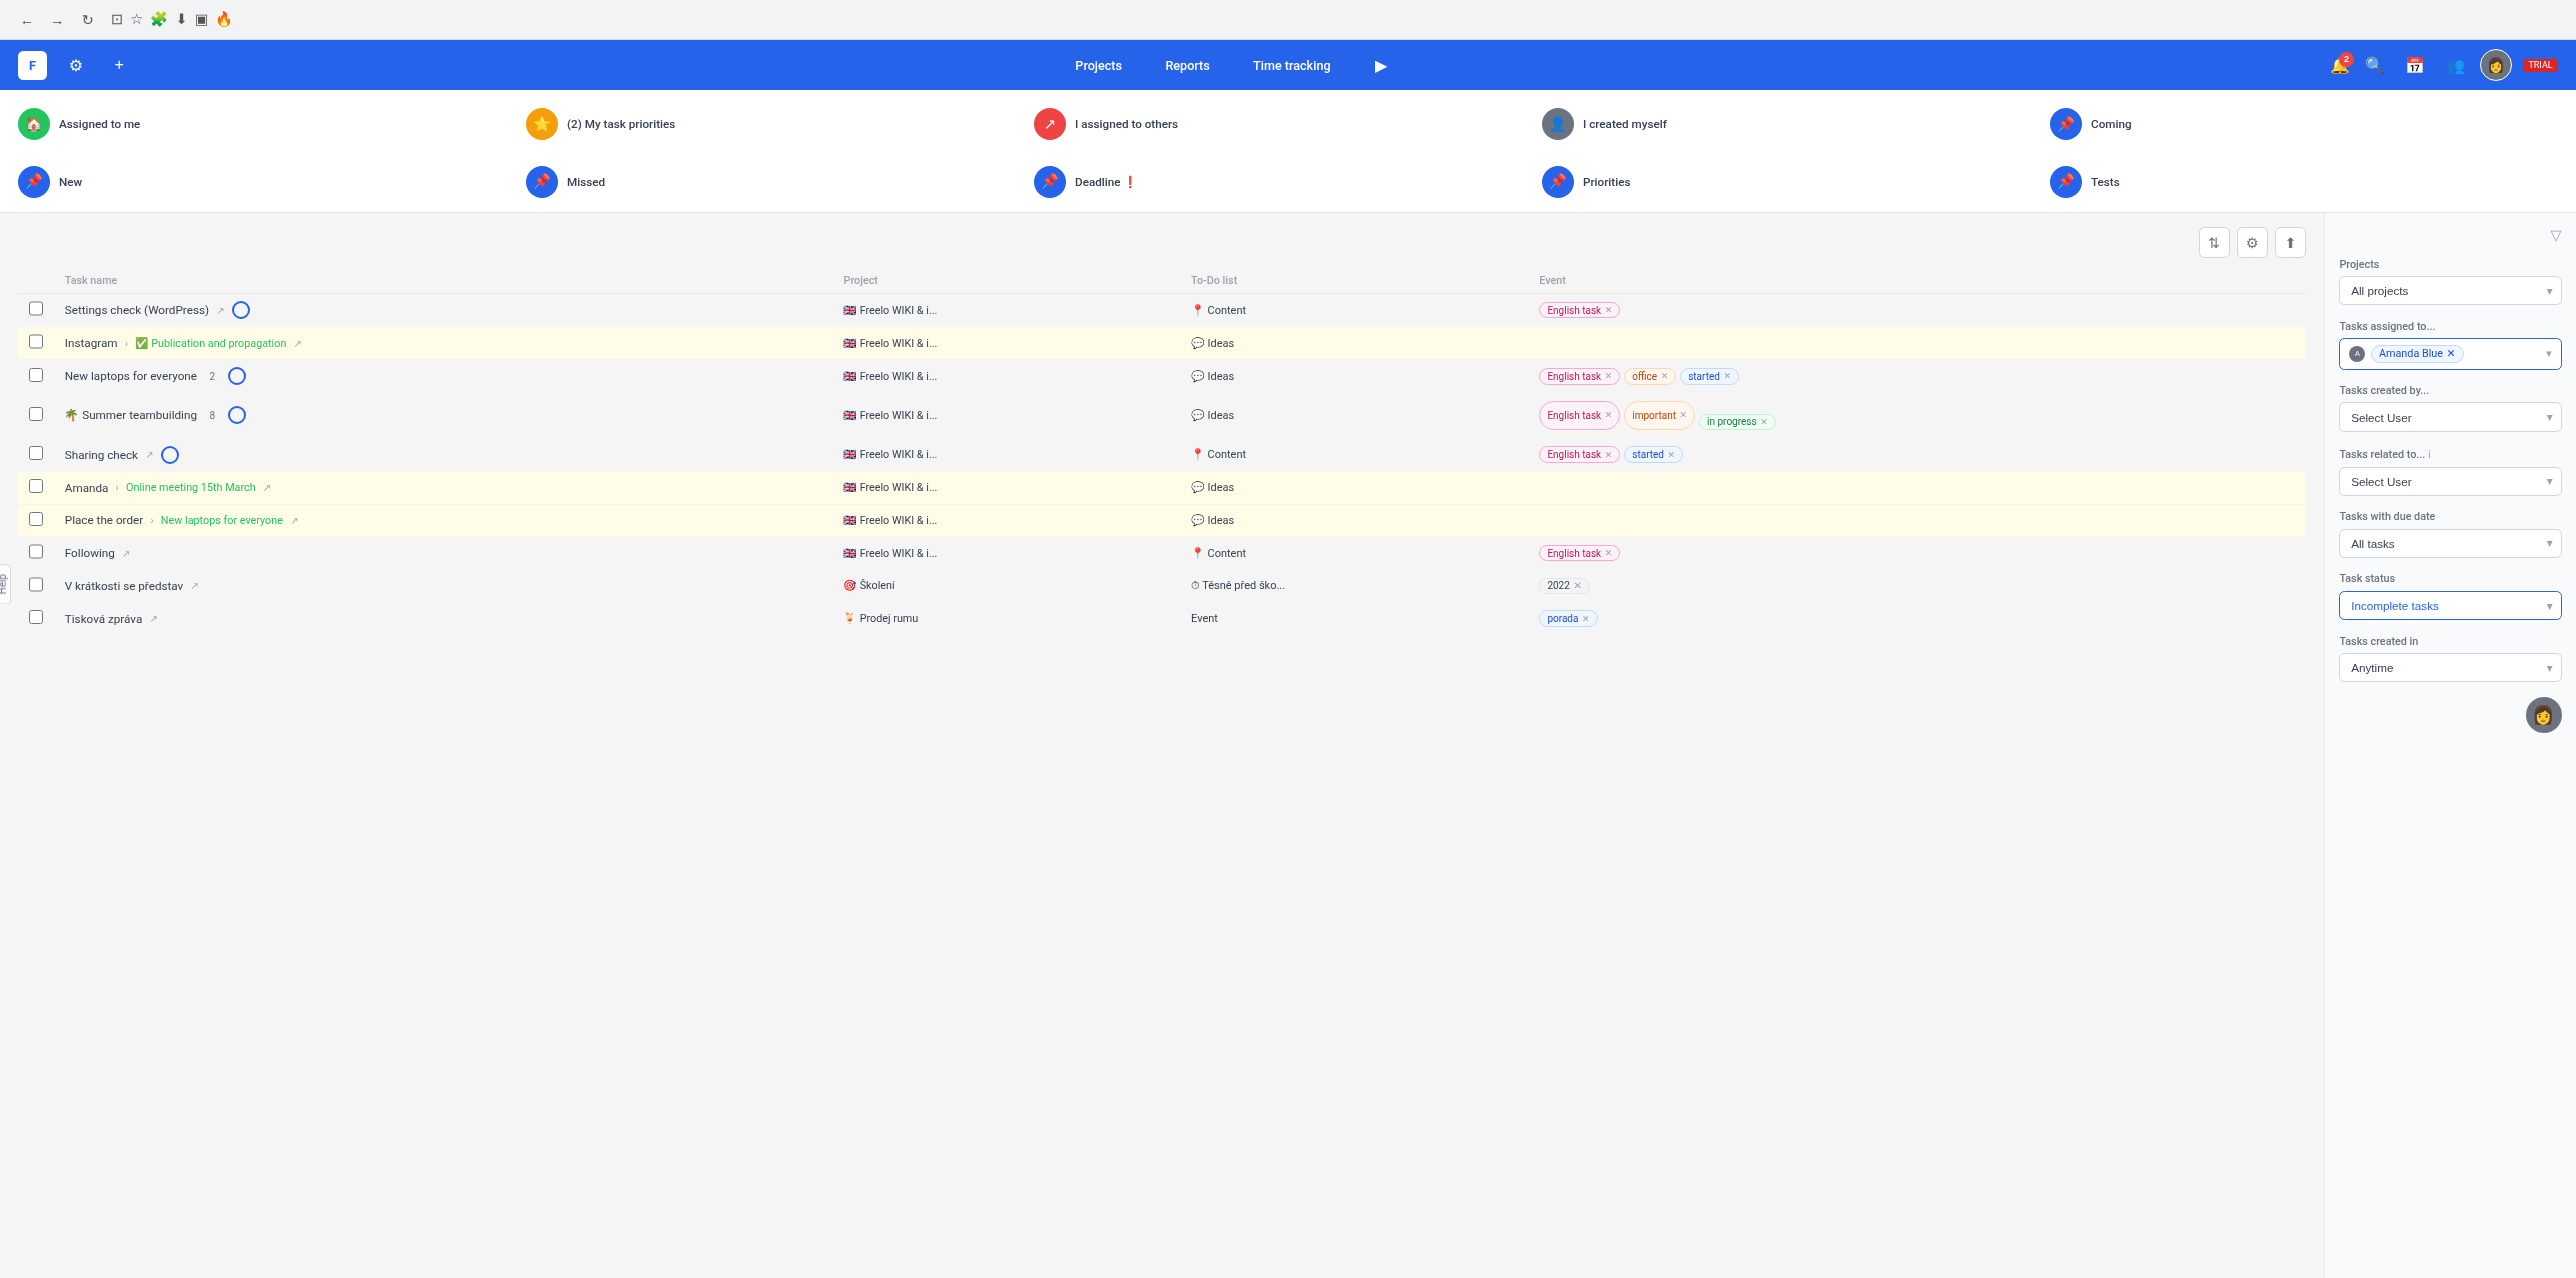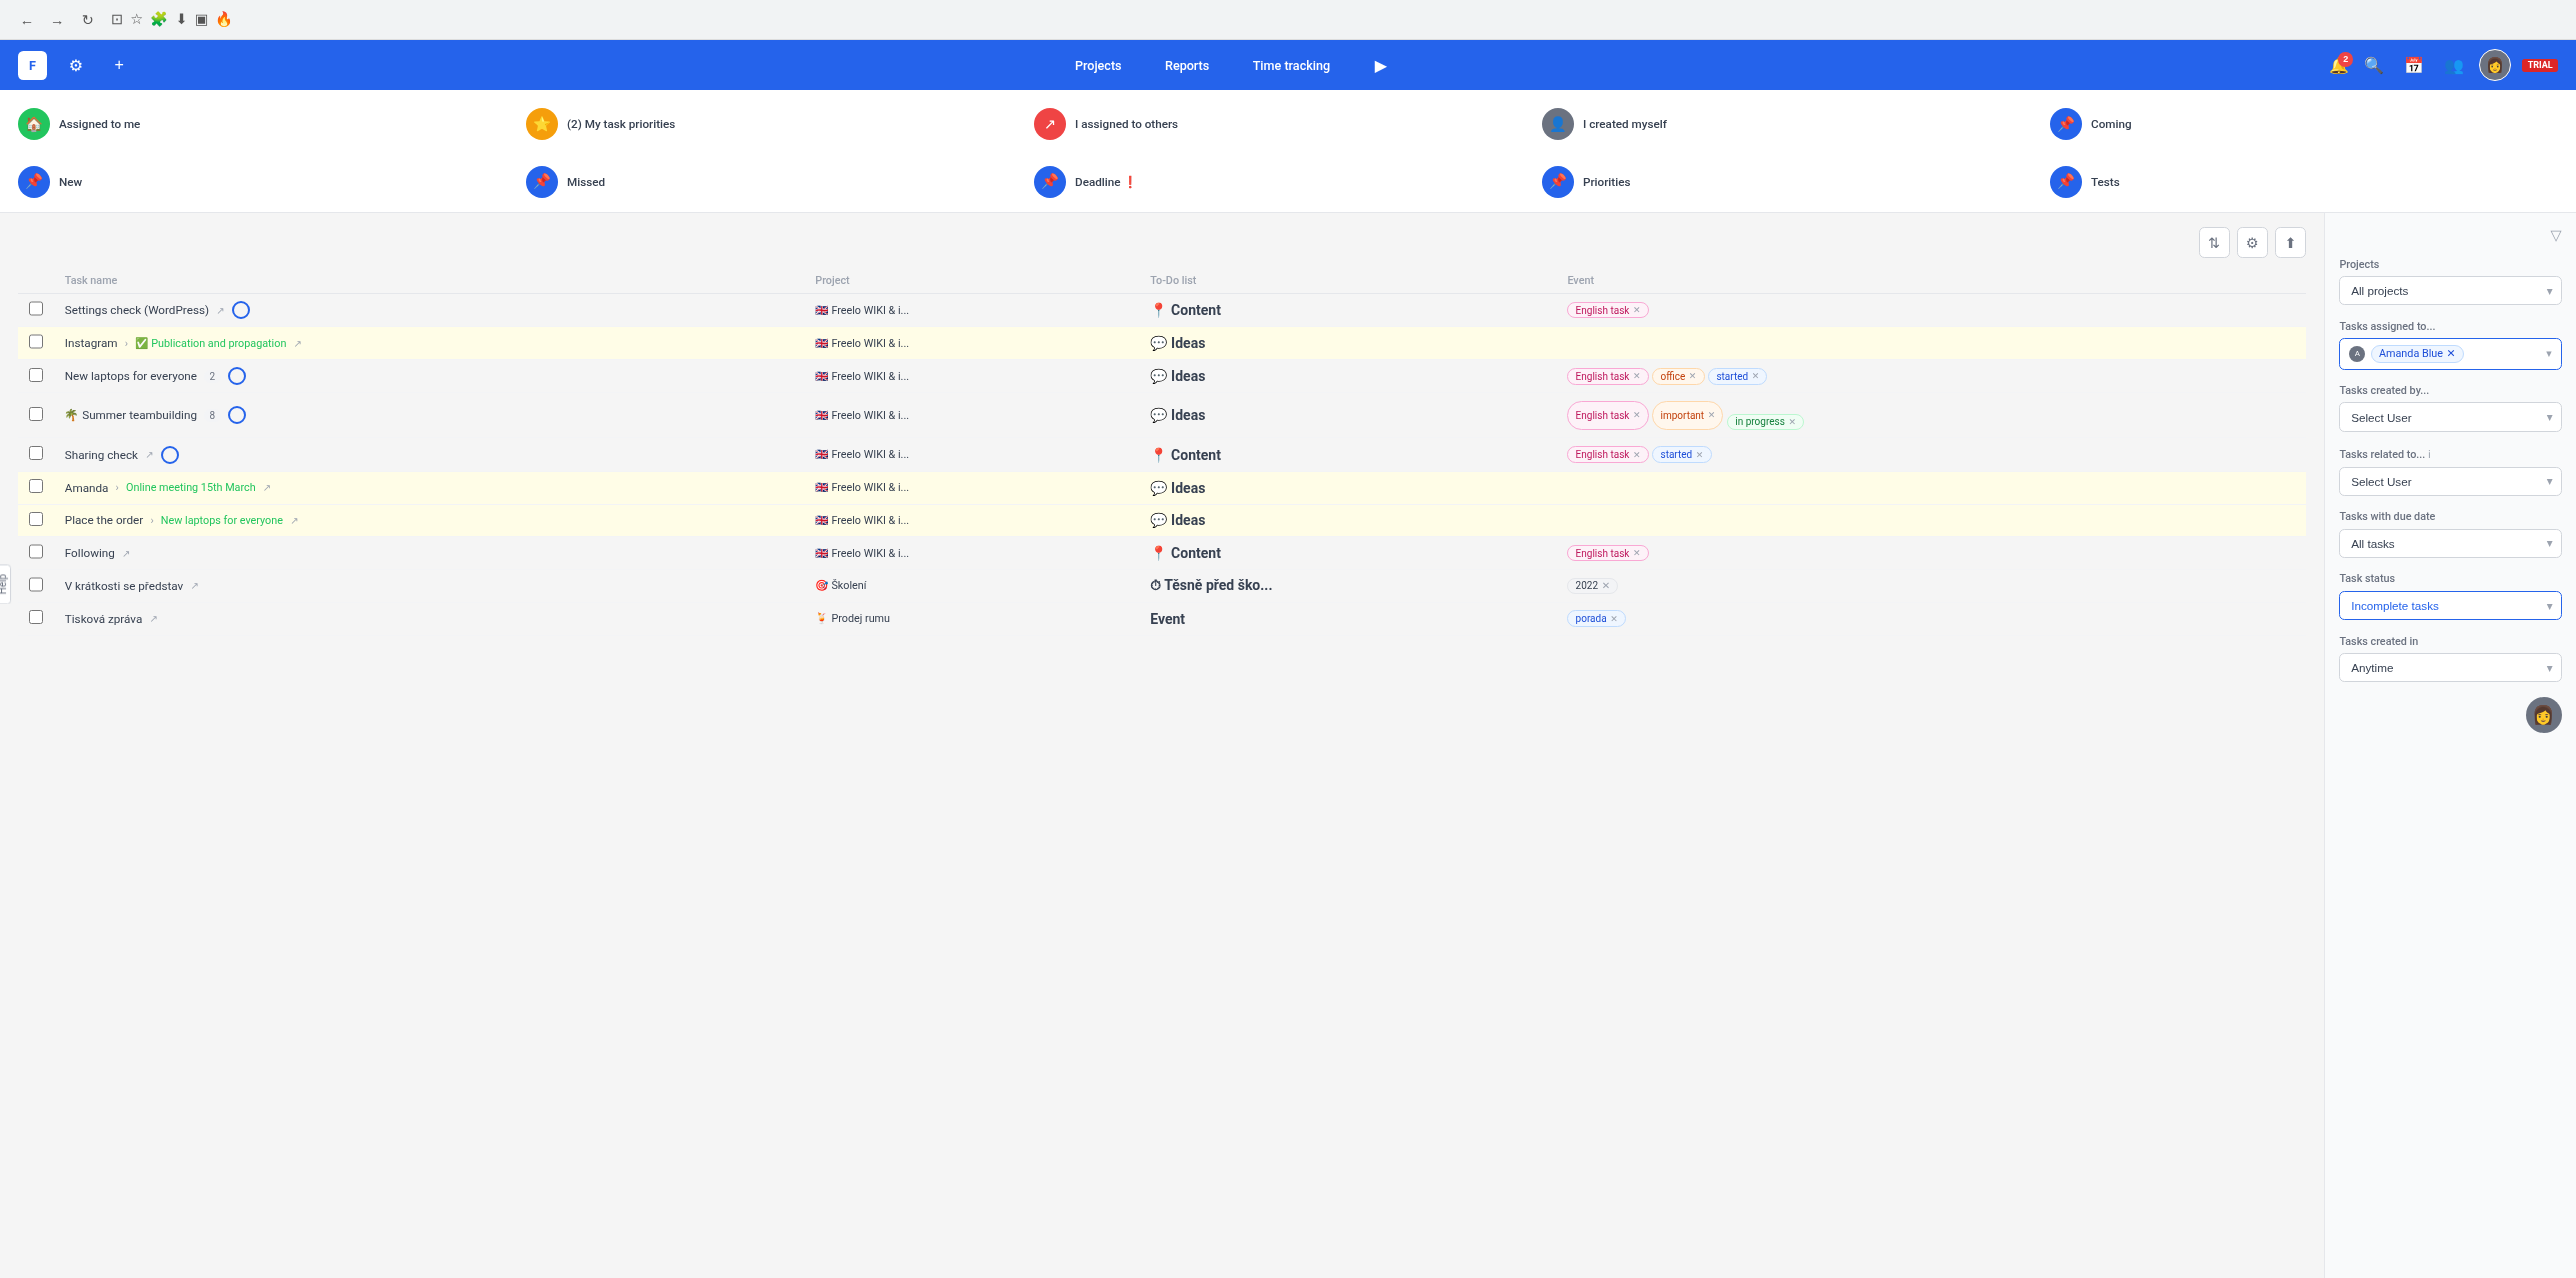--- a/index.html
+++ b/index.html
@@ -38,21 +38,21 @@
     }
     .header-left { display: flex; align-items: center; gap: 14.4px; }
     .header-logo { width: 29px; height: 29px; background: white; border-radius: 5.4px; display: flex; align-items: center; justify-content: center; color: #2563eb; font-weight: bold; font-size: 12.6px; }
     .header-icon-btn { background: none; border: none; color: white; cursor: pointer; font-size: 16px; width: 29px; height: 29px; display: flex; align-items: center; justify-content: center; border-radius: 3.6px; }
     .header-center { flex: 1; display: flex; align-items: center; justify-content: center; gap: 29px; }
     .header-nav-item { color: white; text-decoration: none; font-size: 12.6px; font-weight: 500; padding: 3.6px 7.2px; border-radius: 3.6px; cursor: pointer; }
     .header-right { display: flex; align-items: center; gap: 10.8px; }
     .notif-btn { position: relative; background: none; border: none; color: white; cursor: pointer; font-size: 16px; }
     .notif-badge { position: absolute; top: -3.6px; right: -3.6px; background: #ef4444; color: white; border-radius: 50%; width: 14.4px; height: 14.4px; font-size: 9px; display: flex; align-items: center; justify-content: center; font-weight: bold; }
     .avatar { width: 32px; height: 32px; border-radius: 50%; background: #6b7280; overflow: hidden; border: 1.8px solid white; cursor: pointer; display: flex; align-items: center; justify-content: center; font-size: 14.4px; }
-    .trial-badge { background: #dc2626; color: white; font-size: 9px; padding: 1.8px 5.4px; border-radius: 2.7px; font-weight: bold; }
+    .trial-badge { background: #dc2626; color: white; font-size: 9px; padding: 1.8px 5.4px; border-radius: 2.7px; font-weight: normal; }
 
     
     .quick-filters {
       background: white;
       border-bottom: 0.9px solid #e5e7eb;
       padding: 0 18px;
     }
     .filters-row {
       display: flex;
       align-items: center;
@@ -111,21 +111,21 @@
     .task-checkbox { width: 14.4px; height: 14.4px; border: 1.4px solid #d1d5db; border-radius: 2.7px; cursor: pointer; }
 
     .task-name-cell { display: flex; align-items: center; gap: 7.2px; }
     .task-name { font-size: 11.7px; color: #374151; }
     .task-subtask { color: #22c55e; font-size: 10.8px; }
     .task-arrow { color: #9ca3af; font-size: 10px; cursor: pointer; }
     .task-progress { width: 18px; height: 18px; border: 2.7px solid #2563eb; border-radius: 50%; }
     .task-count-badge { background: #f3f4f6; color: #6b7280; border-radius: 9px; padding: 0.9px 5.4px; font-size: 10px; }
 
     .project-cell { display: flex; align-items: center; gap: 5.4px; font-size: 10.8px; color: #374151; }
-    .todo-cell { display: flex; align-items: center; gap: 5.4px; font-size: 14px; color: #374151; font-weight: bold; }
+    .todo-cell { display: flex; align-items: center; gap: 5.4px; font-size: 11px; color: #374151; }
 
     .labels-cell { display: flex; flex-wrap: wrap; gap: 3.6px; }
     .label-tag {
       display: flex; align-items: center; gap: 3.6px;
       border: 0.9px solid #e5e7eb; border-radius: 18px;
       padding: 1.8px 7.2px; font-size: 10px; color: #374151; background: white;
     }
     .label-tag .remove { color: #9ca3af; cursor: pointer; font-size: 9px; }
     .label-tag.pink { border-color: #f9a8d4; color: #be185d; background: #fdf2f8; }
     .label-tag.orange { border-color: #fed7aa; color: #c2410c; background: #fff7ed; }

